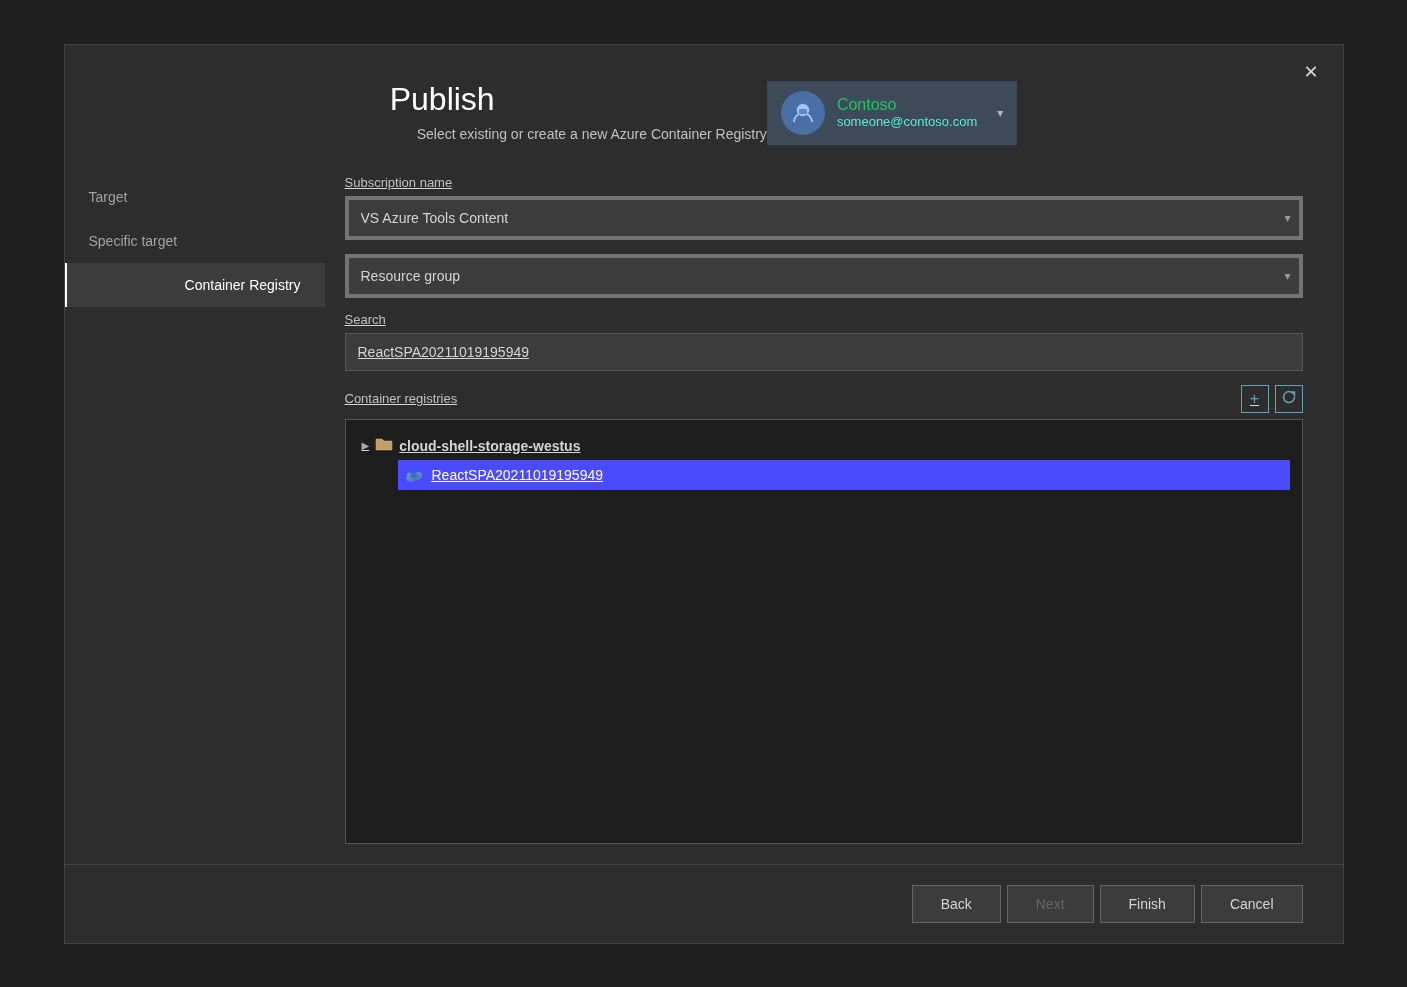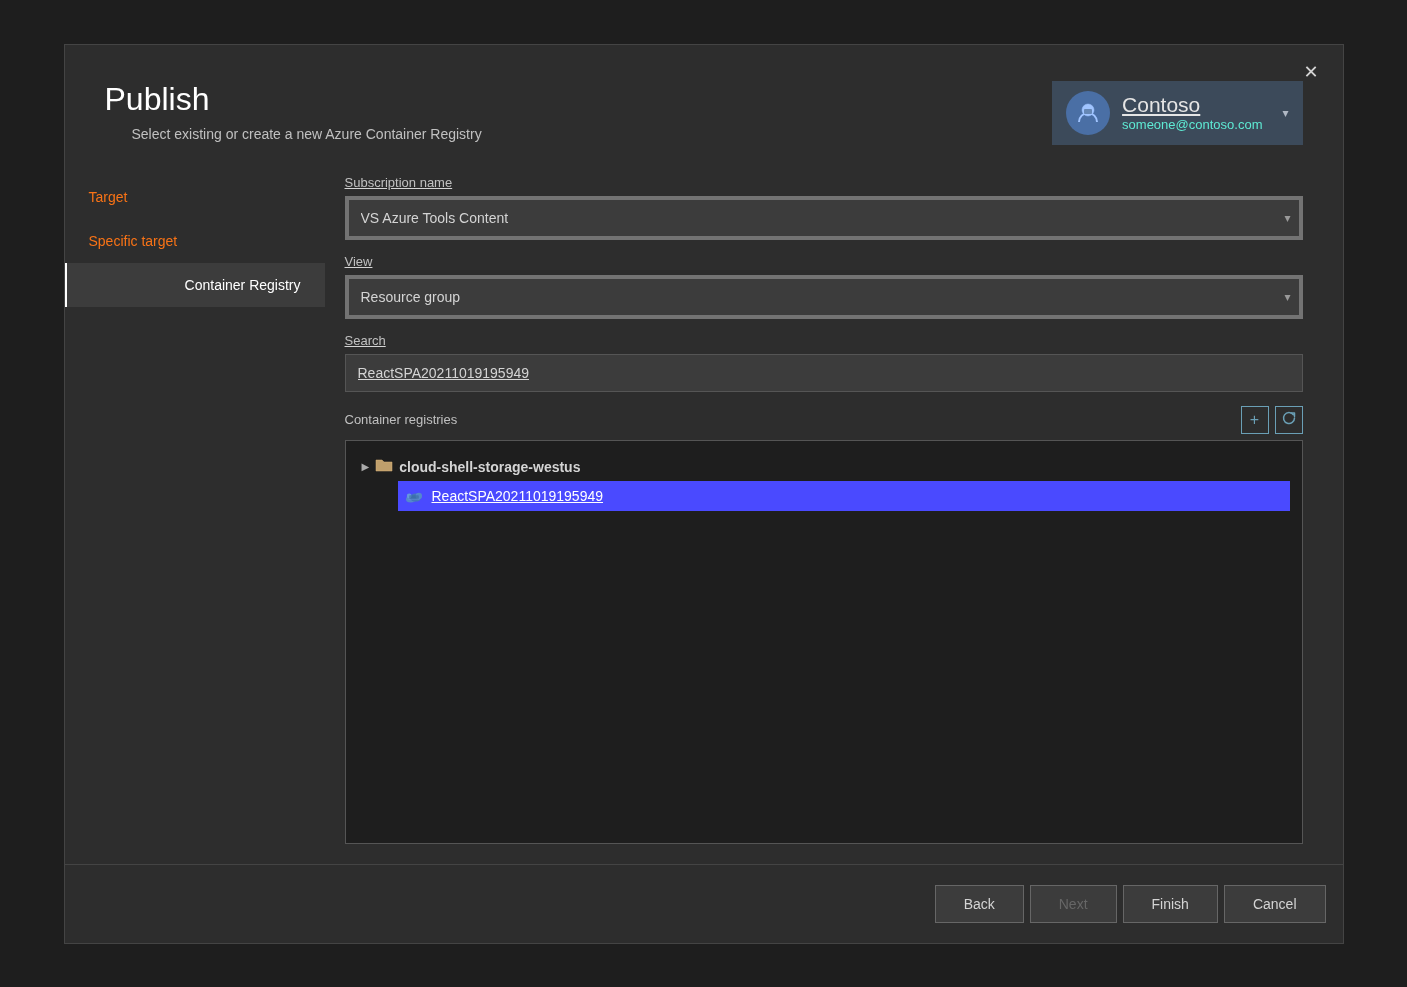--- a/index.html
+++ b/index.html
@@ -29,21 +29,21 @@
       border: none;
       color: #d4d4d4;
       font-size: 18px;
       cursor: pointer;
       padding: 4px 8px;
       z-index: 10;
     }
     .header-row {
       display: flex;
       align-items: flex-start;
-      justify-content: space-between;
+      justify-content: center;
       padding: 36px 40px 20px 40px;
     }
     .title-section {}
     .title-section h1 {
       font-size: 32px;
       font-weight: 300;
       color: #fff;
       margin-bottom: 8px;
     }
     .title-section p {
@@ -64,24 +64,23 @@
       height: 44px;
       background: #4a6fa5;
       border-radius: 50%;
       display: flex;
       align-items: center;
       justify-content: center;
       font-size: 20px;
     }
     .account-info {}
     .account-name {
-      font-size: 21px;
+      font-size: 16px;
       font-weight: 500;
-      color: #e5e5e5;
-      text-decoration: underline;
+      color: #22c55e;
     }
     .account-email {
       font-size: 13px;
       color: #5eead4;
     }
     .account-chevron {
       color: #b0b8c4;
       margin-left: 8px;
       font-size: 12px;
     }
@@ -91,21 +90,21 @@
       padding: 0 0 0 0;
     }
     .sidebar {
       width: 260px;
       padding: 10px 0;
       flex-shrink: 0;
     }
     .sidebar-item {
       padding: 14px 24px;
       font-size: 14px;
-      color: #f97316;
+      color: #a3a3a3;
       cursor: pointer;
     }
     .sidebar-item.active {
       background: #3c3c3c;
       color: #fff;
       border-left: 2px solid #fff;
       padding-left: 22px;
       text-align: right;
     }
     .form-area {
@@ -155,20 +154,21 @@
       color: #d4d4d4;
       padding: 10px 12px;
       font-size: 14px;
       outline: none;
     }
     .registries-section {
       display: flex;
       flex-direction: column;
       gap: 6px;
       flex: 1;
+      text-decoration: underline;
     }
     .registries-header {
       display: flex;
       align-items: center;
       justify-content: space-between;
     }
     .registries-label {
       font-size: 13px;
       color: #c0c0c0;
     }
@@ -251,21 +251,21 @@
       height: 16px;
     }
     .child-label {
       color: #7cb7e8;
       text-decoration: underline;
       font-size: 14px;
     }
     .footer-buttons {
       display: flex;
       justify-content: flex-end;
-      padding: 20px 17px;
+      padding: 20px 40px;
       gap: 6px;
       border-top: 1px solid #444;
       background: #2d2d2d;
       align-items: center;
     }
     .footer-btn {
       padding: 10px 28px;
       font-size: 14px;
       border: 1px solid #666;
       background: #3c3c3c;
@@ -323,21 +323,20 @@
         <label class="field-label">Subscription name</label>
         <div class="select-wrapper">
           <select class="select-field">
             <option>VS Azure Tools Content</option>
           </select>
           <span class="select-chevron">▾</span>
         </div>
       </div>
 
       <div class="field-group">
-        <label class="field-label">View</label>
         <div class="select-wrapper">
           <select class="select-field">
             <option>Resource group</option>
           </select>
           <span class="select-chevron">▾</span>
         </div>
       </div>
 
       <div class="field-group">
         <label class="field-label">Search</label>

